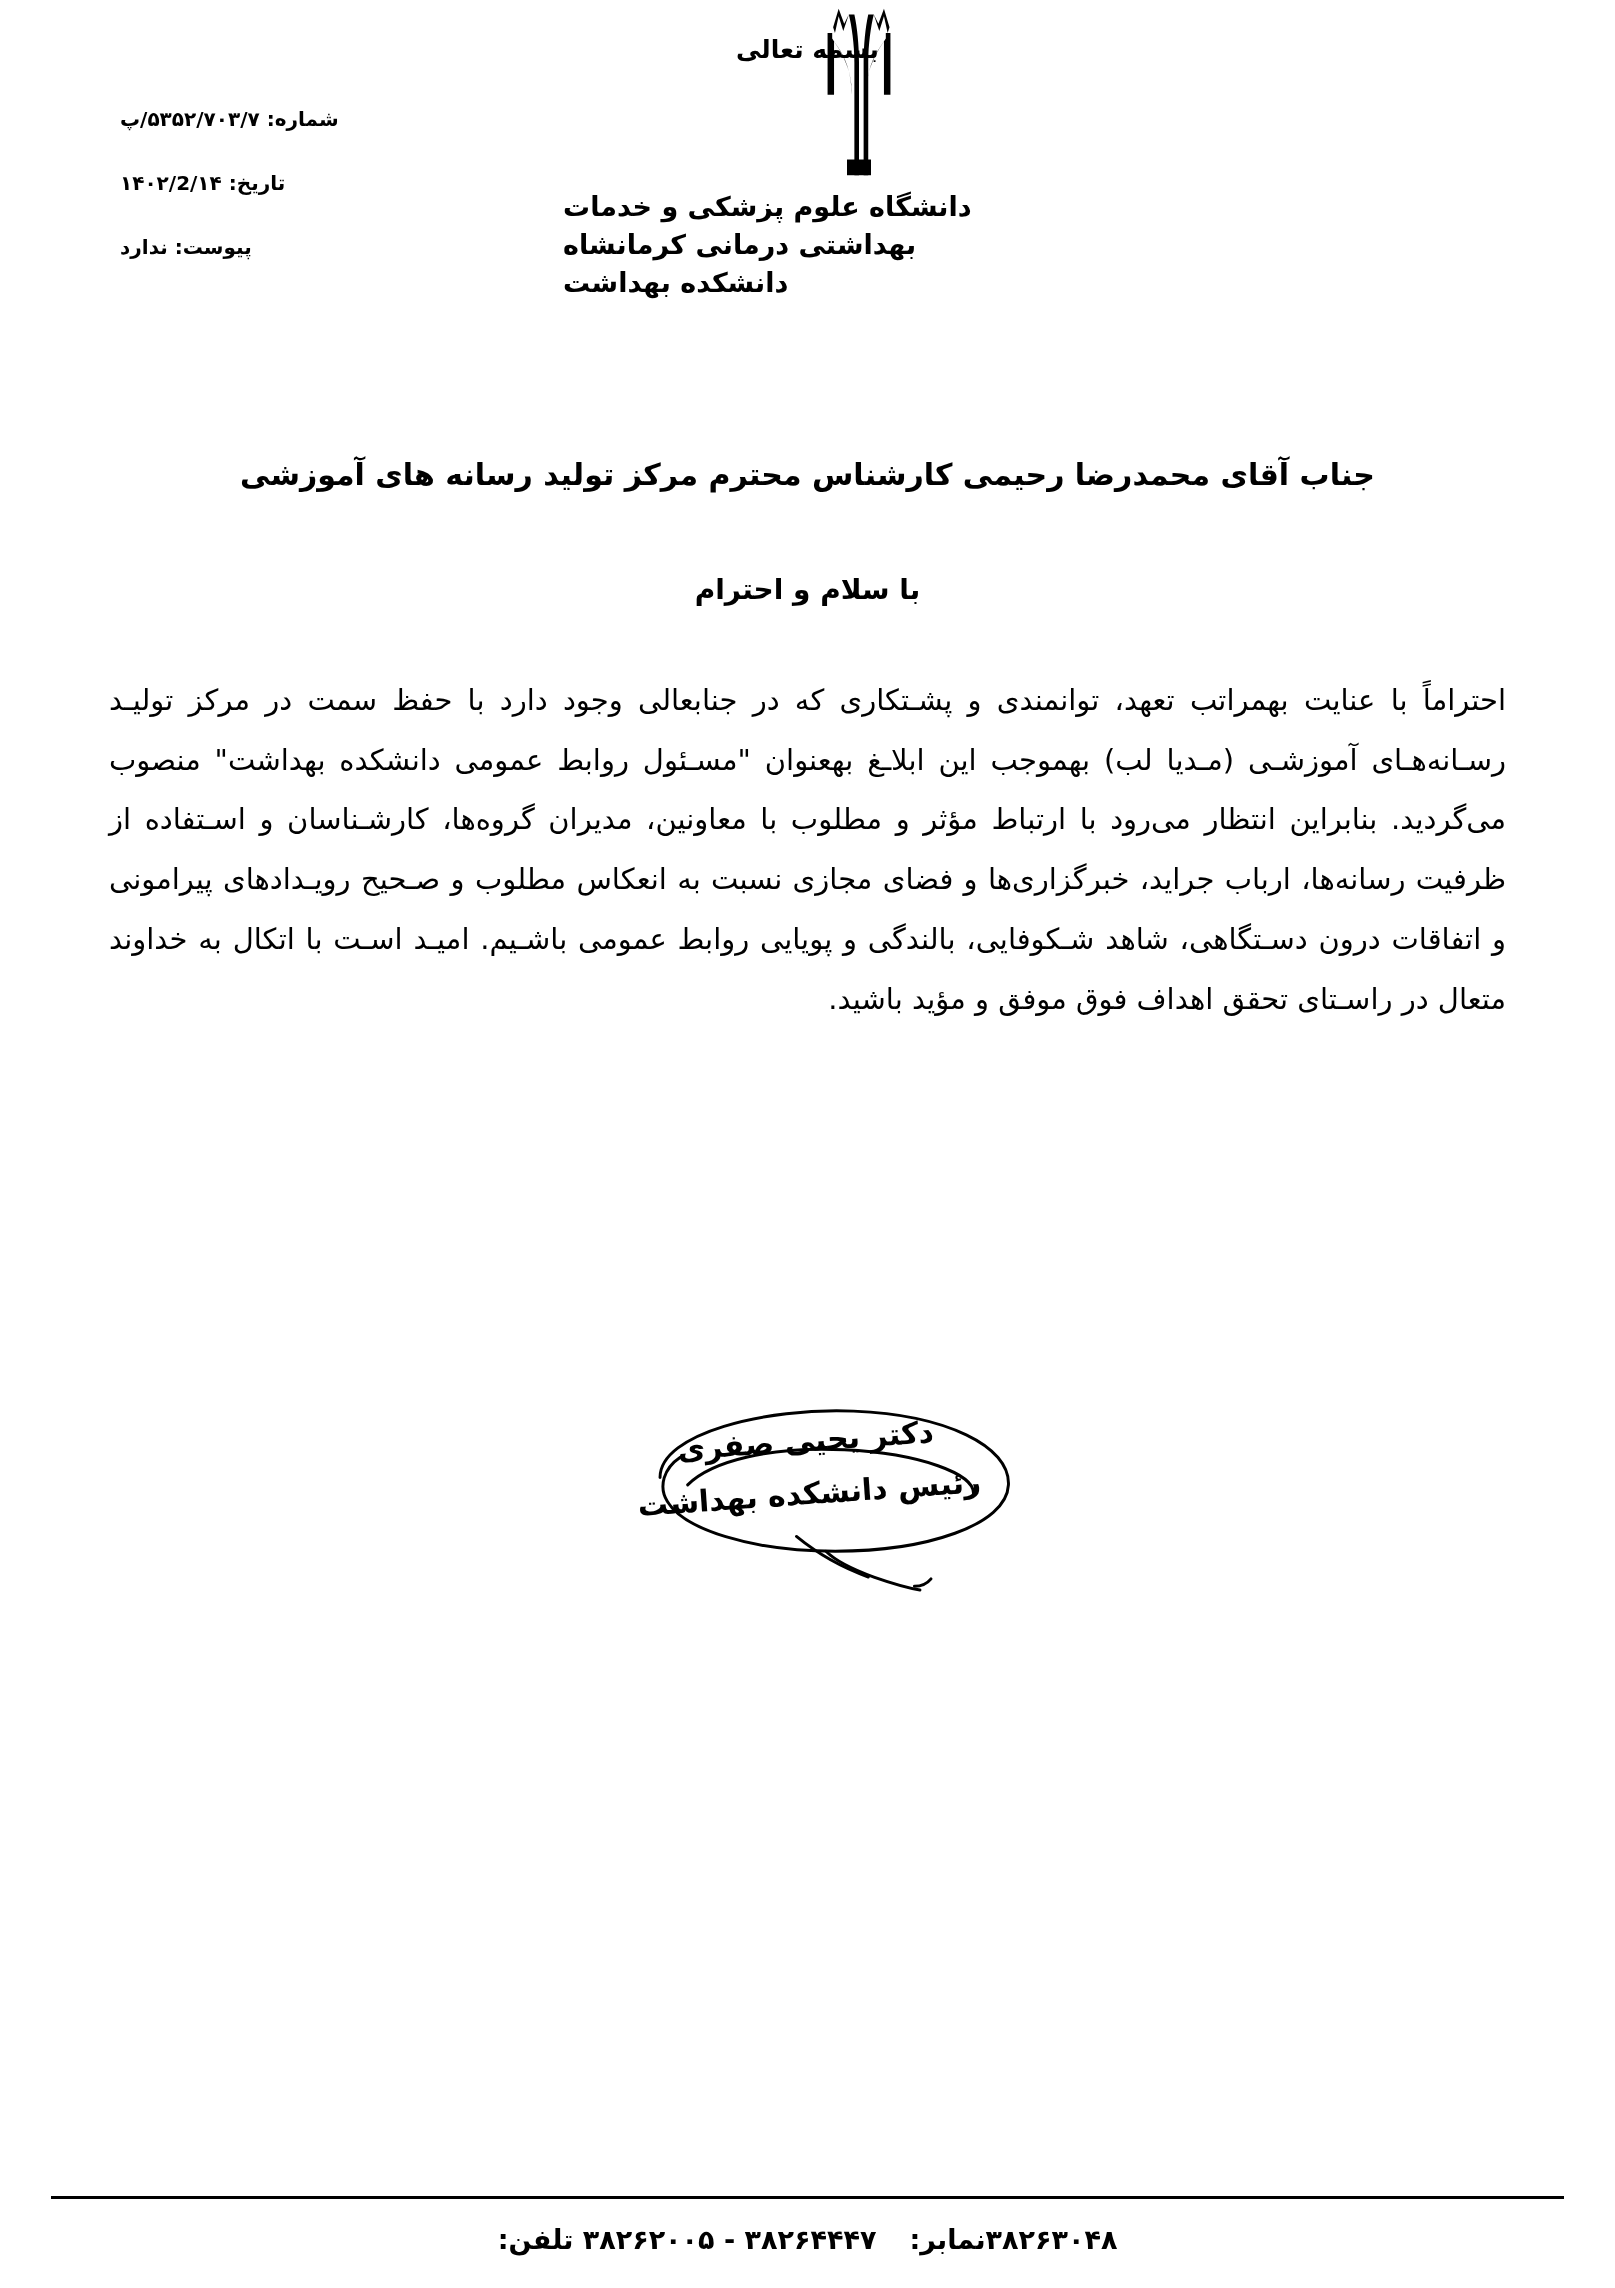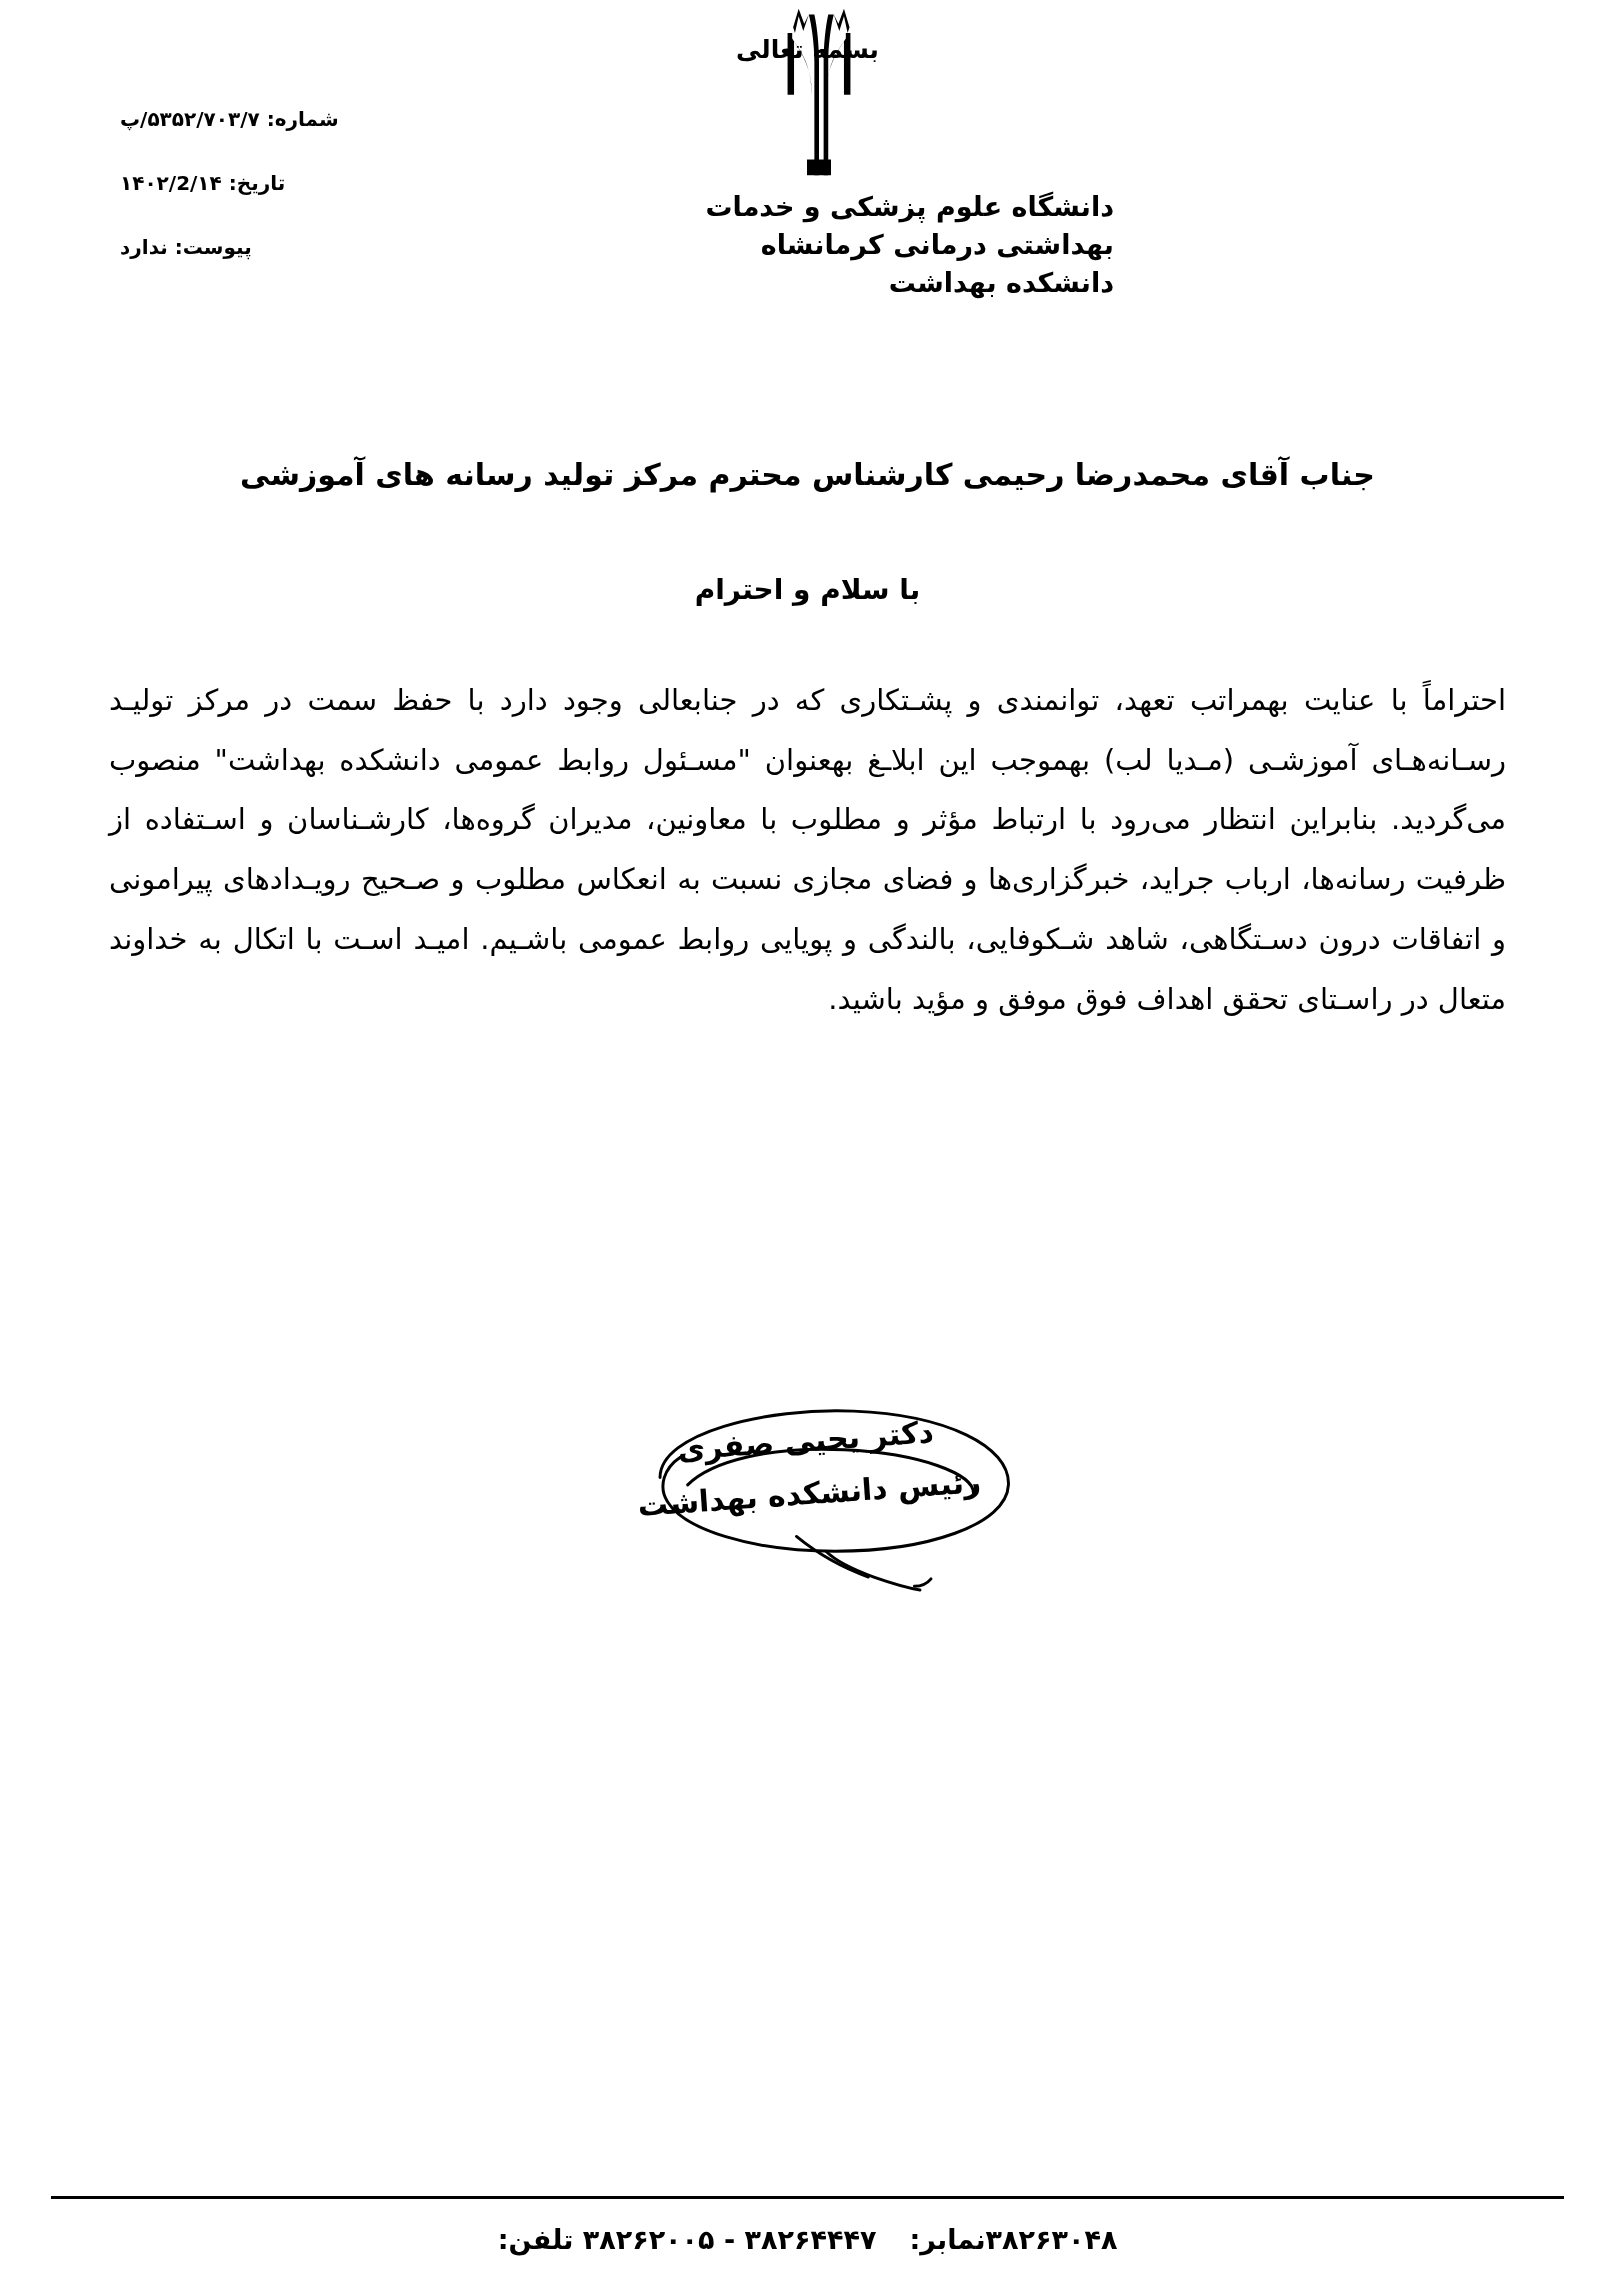--- a/index.html
+++ b/index.html
@@ -34,23 +34,23 @@
     left: 0;
     right: 0;
     text-align: center;
     font-size: 25px;
     font-weight: 700;
     letter-spacing: 0;
   }
   .logo-block {
     position: absolute;
     top: 7.4px;
-    right: 501px;
+    right: 461px;
     width: 591px;
-    text-align: right;
+    text-align: left;
   }
   .logo-mark {
     display: block;
     margin: 0 auto 9.2px auto;
     width: 102px;
     height: 171px;
   }
   .org-lines {
     font-size: 27px;
     font-weight: 700;

